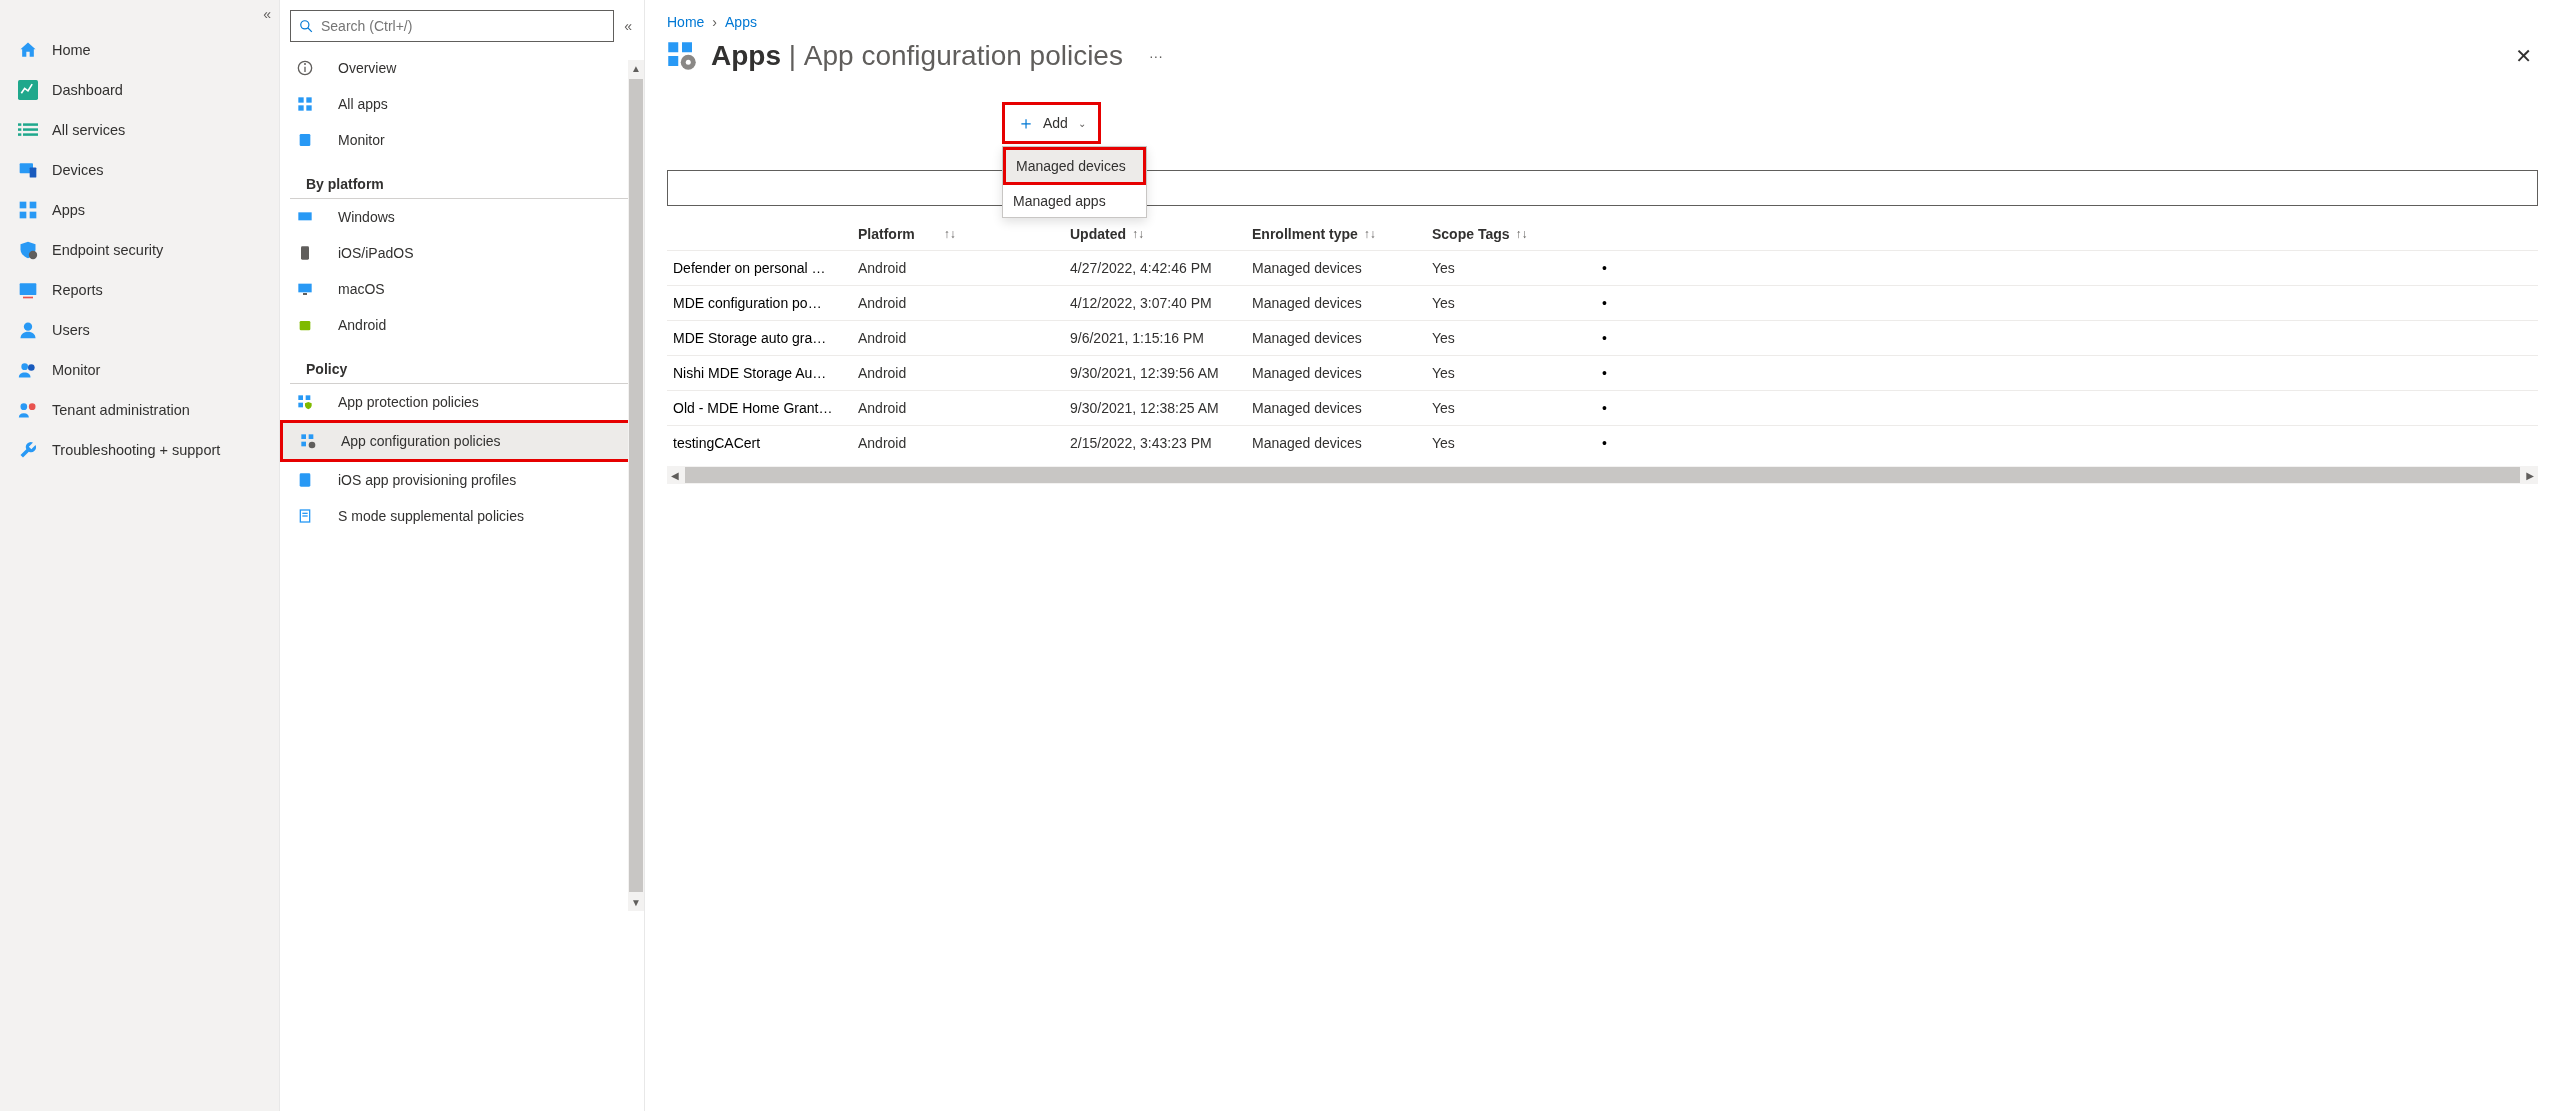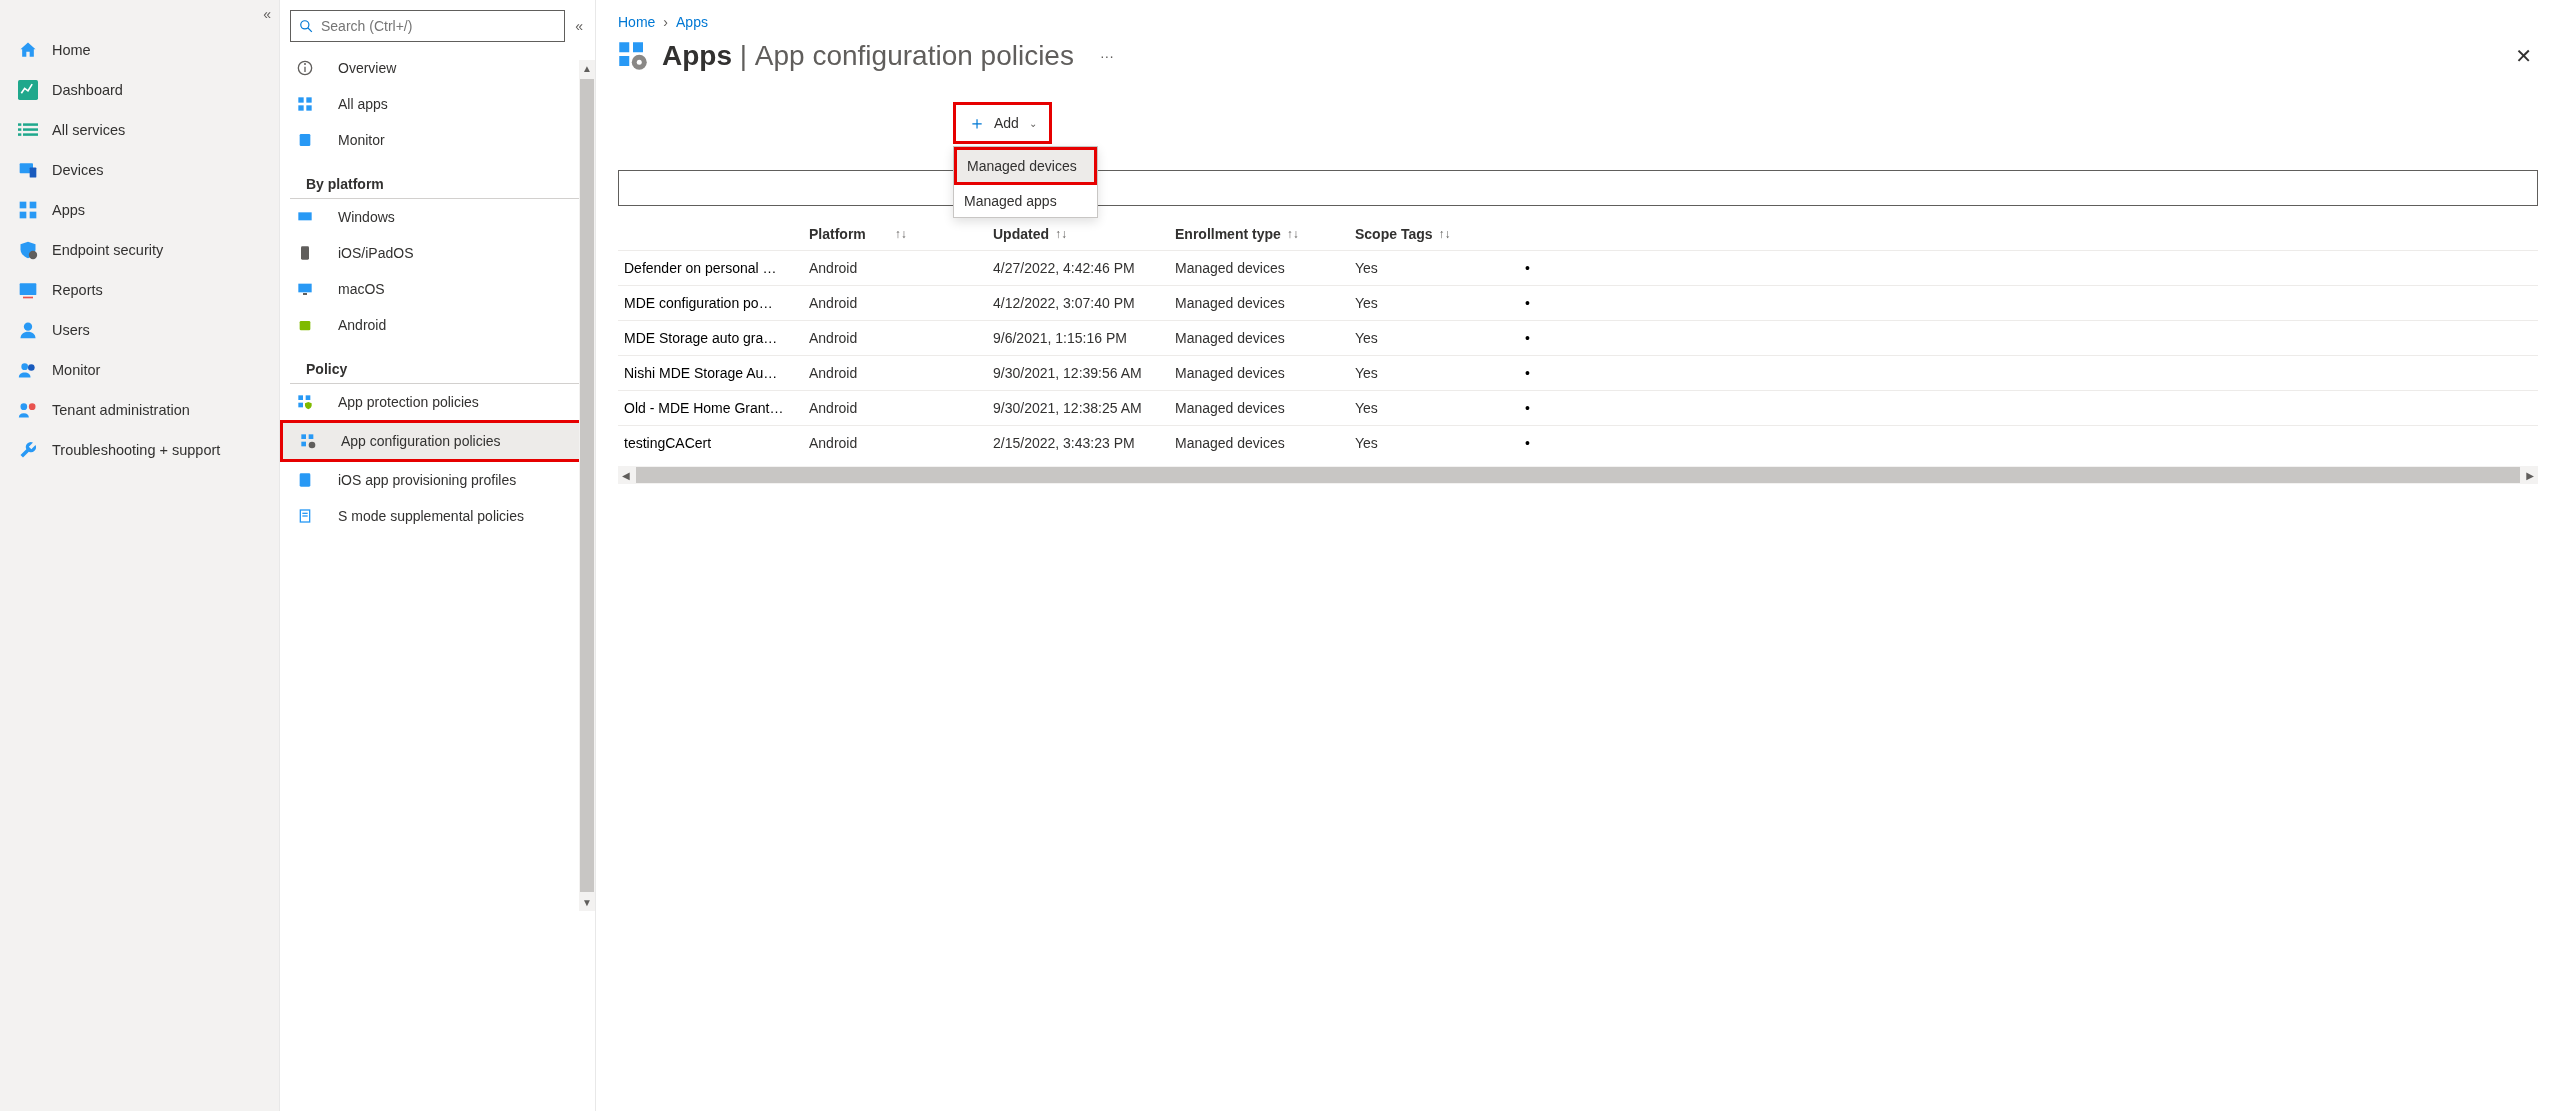--- a/index.html
+++ b/index.html
@@ -8,21 +8,21 @@
 
   
   .global-nav { width: 280px; background: #f3f2f1; border-right: 1px solid #e8e8e8; display: flex; flex-direction: column; padding-top: 6px; }
   .global-nav .collapse { height: 24px; display: flex; justify-content: flex-end; padding-right: 8px; color: #605e5c; }
   .global-nav .collapse .chev { font-size: 14px; cursor: pointer; }
   .gn-item { display: flex; align-items: center; gap: 14px; padding: 10px 18px; cursor: pointer; color: #323130; }
   .gn-item .ic { width: 20px; height: 20px; display:flex; align-items:center; justify-content:center; flex:0 0 20px;}
   .gn-item .lbl { font-size: 14.5px; }
 
   
-  .sub-nav { width: 316px; border-right: 1px solid #e8e8e8; display:flex; flex-direction:column; padding: 0; position:relative;}
+  .sub-nav { width: 365px; border-right: 1px solid #e8e8e8; display:flex; flex-direction:column; padding: 0; position:relative;}
   .sub-nav-scroll { overflow-y: auto; flex:1; }
   .sub-search-row { display:flex; align-items:center; gap:10px; padding: 10px 8px 8px 10px;}
   .sub-search { flex:1; border:1px solid #605e5c; height:32px; display:flex; align-items:center; padding:0 8px; gap:8px; color:#605e5c;}
   .sub-search input { border:none; outline:none; flex:1; font-size:14px; color:#323130;}
   .sub-collapse { color:#605e5c; font-size:14px; cursor:pointer; padding-right:4px;}
   .sn-item { display:flex; align-items:center; gap:24px; padding: 9px 16px; cursor:pointer;}
   .sn-item.selected { background:#edebe9;}
   .sn-item .ic { width:18px; height:18px; display:flex; align-items:center; justify-content:center; flex:0 0 18px;}
   .sn-item .lbl { font-size:14px;}
   .sn-header { padding: 18px 16px 6px 16px; font-weight:600; font-size:14px; border-bottom:1px solid #d2d0ce; margin:0 10px;}
@@ -56,21 +56,21 @@
 
   
   .filter-bar { border:1px solid #605e5c; height:36px; margin-top: 12px; }
 
   
   .table { margin-top: 12px; width: 100%; }
   .thead { display:flex; font-weight:600; padding:8px 6px; }
   .col { display:flex; align-items:center; gap:6px;}
   .col .sort { font-size:12px; color:#605e5c;}
   .c-name { width:185px;}
-  .c-platform { width:184px;gap:29px;}
+  .c-platform { width:212px;gap:29px;}
   .c-updated { width:182px;}
   .c-enroll { width:180px;}
   .c-scope  { width:170px;}
   .c-more { width:30px; color:#000;}
   .trow { display:flex; padding:9px 6px; border-top:1px solid #edebe9;}
   .trow .c-name > span { color:#000000; cursor:pointer; white-space:nowrap; overflow:hidden; text-overflow:ellipsis; display:block; max-width:170px;}
   .trow .cell { font-size:14px;}
 
   .hscroll { height:18px; background:#f3f2f1; display:flex; align-items:center; margin-top:6px;}
   .hscroll .arrow { font-size:10px; color:#605e5c; padding:0 4px;}

